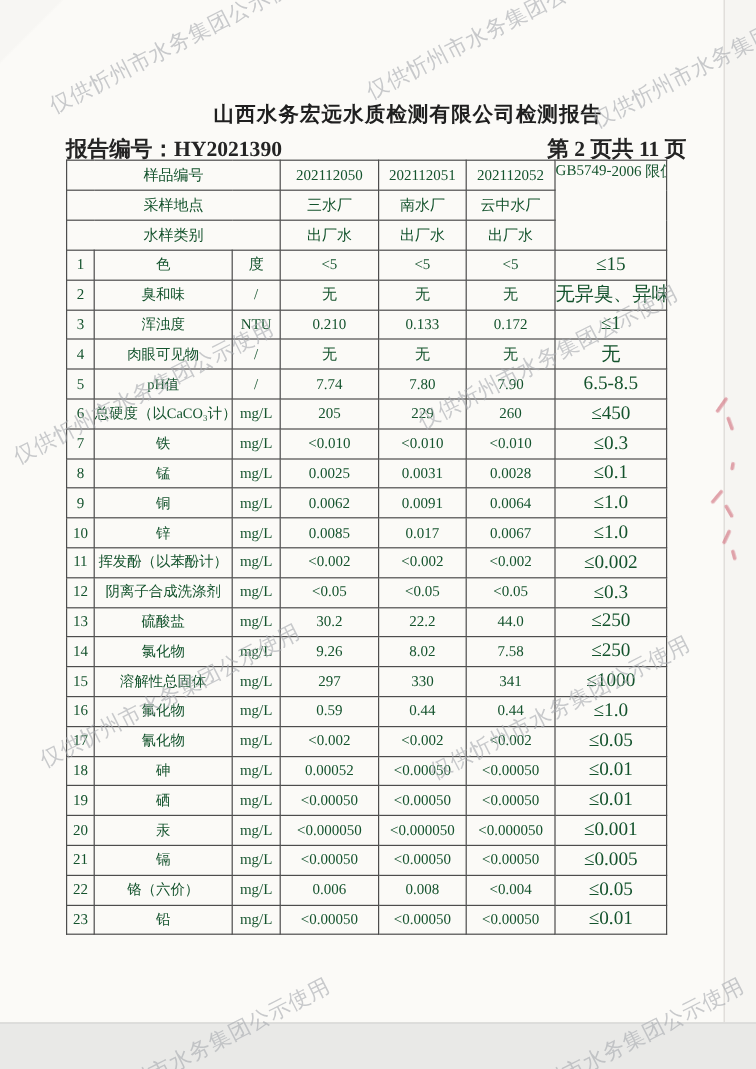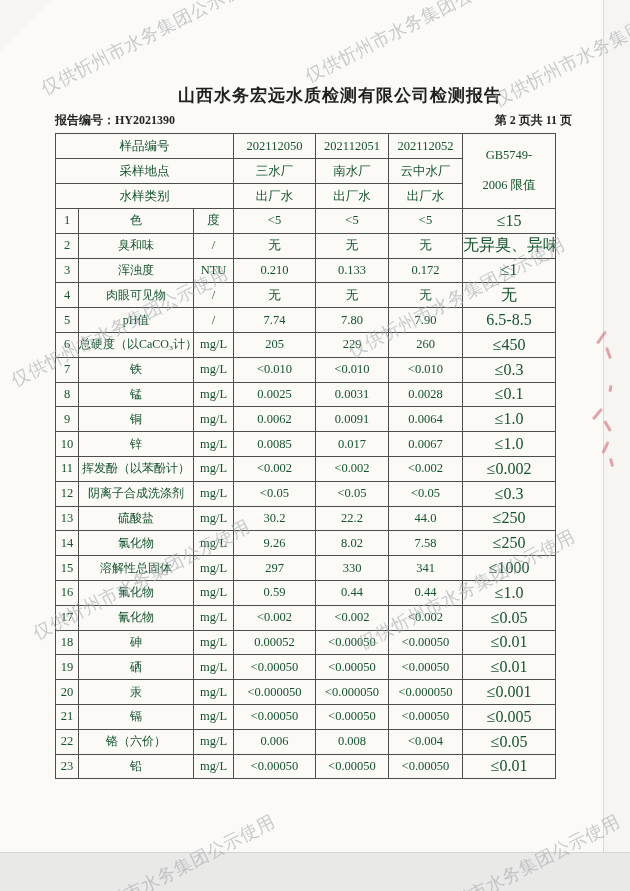--- a/index.html
+++ b/index.html
@@ -26,37 +26,37 @@
     background:#e9e9e7;border-top:1px solid #d4d4d2;
   }
   .doc-title{
     position:absolute;left:0;top:84px;width:600px;text-align:center;
     font-family:"Liberation Sans","DejaVu Sans",sans-serif;
     font-weight:bold;font-size:17px;letter-spacing:1px;color:#1f1f1f;padding-left:40px;
   }
   .meta-row{
     position:absolute;left:55px;top:112px;width:517px;
     display:flex;justify-content:space-between;align-items:flex-start;
-    font-size:12px;font-weight:bold;color:#242424;
+    font-size:18px;font-weight:bold;color:#242424;
   }
   table.report{
     position:absolute;left:55px;top:133px;width:500px;
     border-collapse:collapse;table-layout:fixed;
     font-size:12.5px;color:#14532d;
   }
   table.report td{
     border:1px solid #4d4d4d;text-align:center;vertical-align:middle;
     padding:0;overflow:hidden;white-space:nowrap;
   }
   tr.hdr{height:25px;}
   tr.data-row{height:24.8px;}
   td.c-name{text-align:left;padding-left:8px;font-size:12px;}
   td.c-limit{font-size:16px;}
   td.gb-cell{font-size:12.5px;}
-  .gb-inner{display:flex;flex-direction:column;justify-content:space-evenly;height:73px;}
+  .gb-inner{display:flex;flex-direction:row;justify-content:space-evenly;height:73px;}
   
   .wm-layer{position:absolute;left:0;top:0;width:630px;height:891px;pointer-events:none;}
   .wm{
     position:absolute;white-space:nowrap;
     font-family:"Liberation Sans","DejaVu Sans",sans-serif;
     font-size:18px;letter-spacing:.5px;color:#a9acb1;opacity:.62;
     transform:rotate(-27deg);transform-origin:0 100%;
   }
   
   .stamp-mark{

